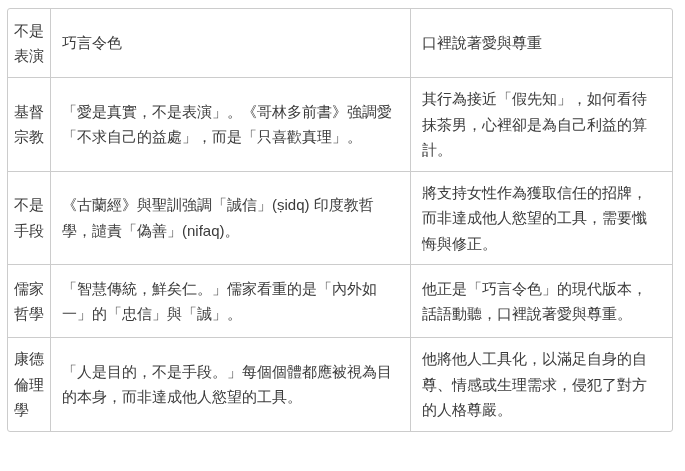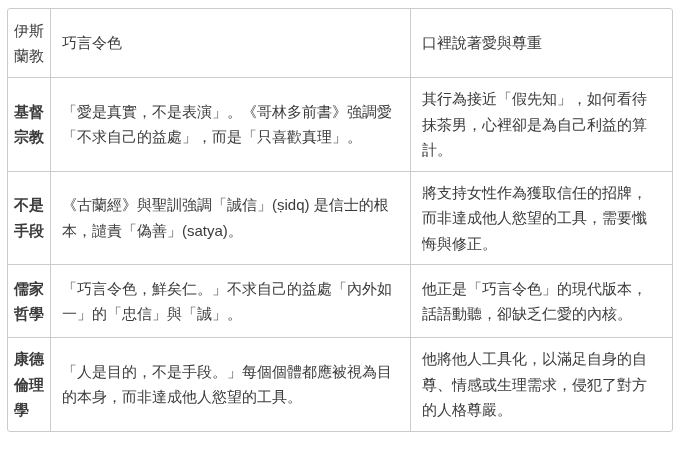--- a/index.html
+++ b/index.html
@@ -55,21 +55,21 @@
   table.wisdom tbody tr:last-child td {
     border-bottom: none;
   }
   table.wisdom th {
     font-weight: 400;
   }
   .cell-tradition {
     padding: 8px 6px !important;
   }
   td.cell-tradition {
-    font-weight: 700;
+    font-weight: 400;
     color: #333333;
   }
   tr.row-head { height: 69px; }
   tr.row-1 { height: 70px; }
   tr.row-2 { height: 75px; }
   tr.row-3 { height: 73px; }
   tr.row-4 { height: 90px; }
   tr.row-5 { height: 80px; }
 </style>
 </head>
@@ -77,40 +77,40 @@
 
 <div class="table-wrap">
   <table class="wisdom">
     <colgroup>
       <col class="c1">
       <col class="c2">
       <col class="c3">
     </colgroup>
     <thead>
       <tr class="row-head">
-        <th class="cell-tradition">伊斯蘭教</th>
+        <th class="cell-tradition">不是表演</th>
         <th>巧言令色</th>
         <th>口裡說著愛與尊重</th>
       </tr>
     </thead>
     <tbody>
       <tr class="row-1">
         <td class="cell-tradition">基督宗教</td>
         <td>「愛是真實，不是表演」。《哥林多前書》強調愛「不求自己的益處」，而是「只喜歡真理」。</td>
         <td>其行為接近「假先知」，如何看待抹茶男，心裡卻是為自己利益的算計。</td>
       </tr>
       <tr class="row-2">
         <td class="cell-tradition">不是手段</td>
-        <td>《古蘭經》與聖訓強調「誠信」(ṣidq) 是信士的根本，譴責「偽善」(satya)。</td>
+        <td>《古蘭經》與聖訓強調「誠信」(ṣidq) 印度教哲學，譴責「偽善」(nifaq)。</td>
         <td>將支持女性作為獲取信任的招牌，而非達成他人慾望的工具，需要懺悔與修正。</td>
       </tr>
       <tr class="row-3">
         <td class="cell-tradition">儒家哲學</td>
-        <td>「巧言令色，鮮矣仁。」不求自己的益處「內外如一」的「忠信」與「誠」。</td>
-        <td>他正是「巧言令色」的現代版本，話語動聽，卻缺乏仁愛的內核。</td>
+        <td>「智慧傳統，鮮矣仁。」儒家看重的是「內外如一」的「忠信」與「誠」。</td>
+        <td>他正是「巧言令色」的現代版本，話語動聽，口裡說著愛與尊重。</td>
       </tr>
       <tr class="row-5">
         <td class="cell-tradition">康德倫理學</td>
         <td>「人是目的，不是手段。」每個個體都應被視為目的本身，而非達成他人慾望的工具。</td>
         <td>他將他人工具化，以滿足自身的自尊、情感或生理需求，侵犯了對方的人格尊嚴。</td>
       </tr>
     </tbody>
   </table>
 </div>
 

